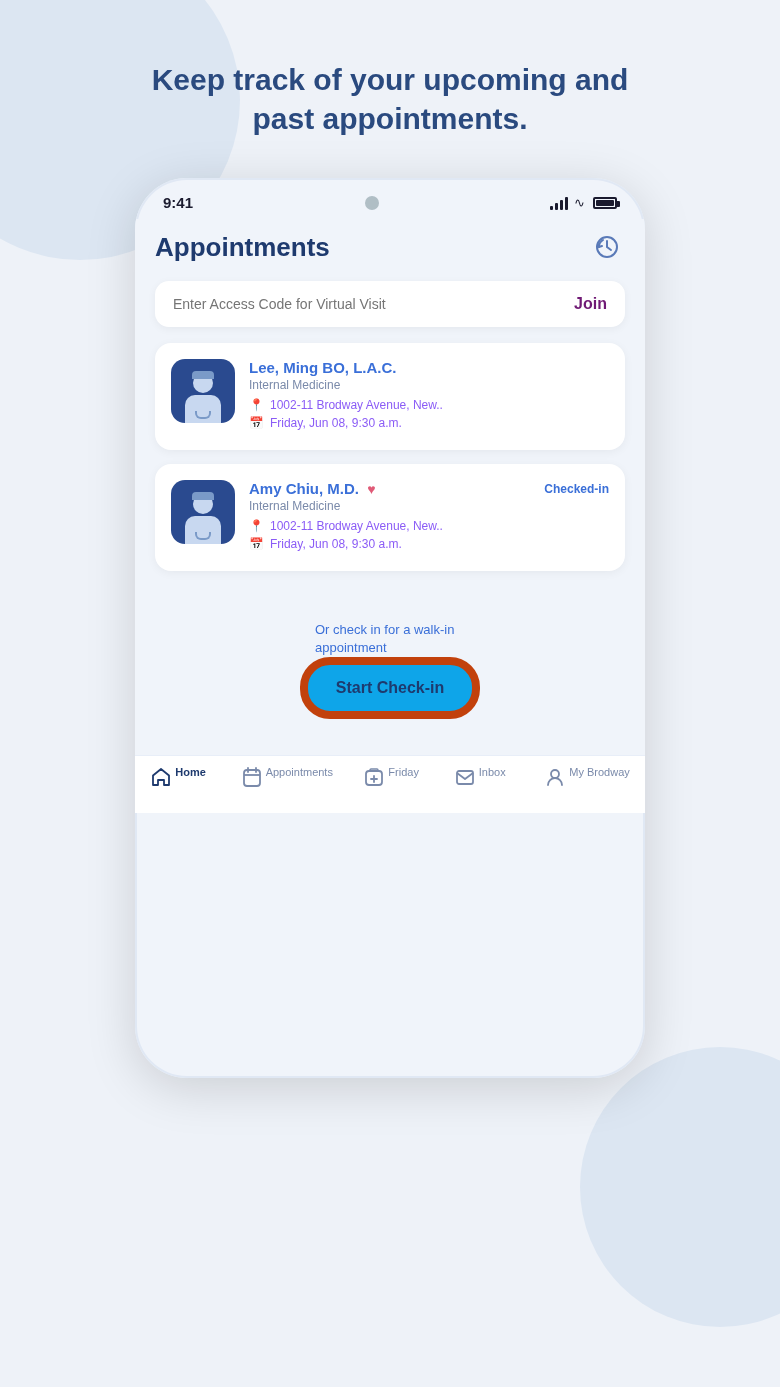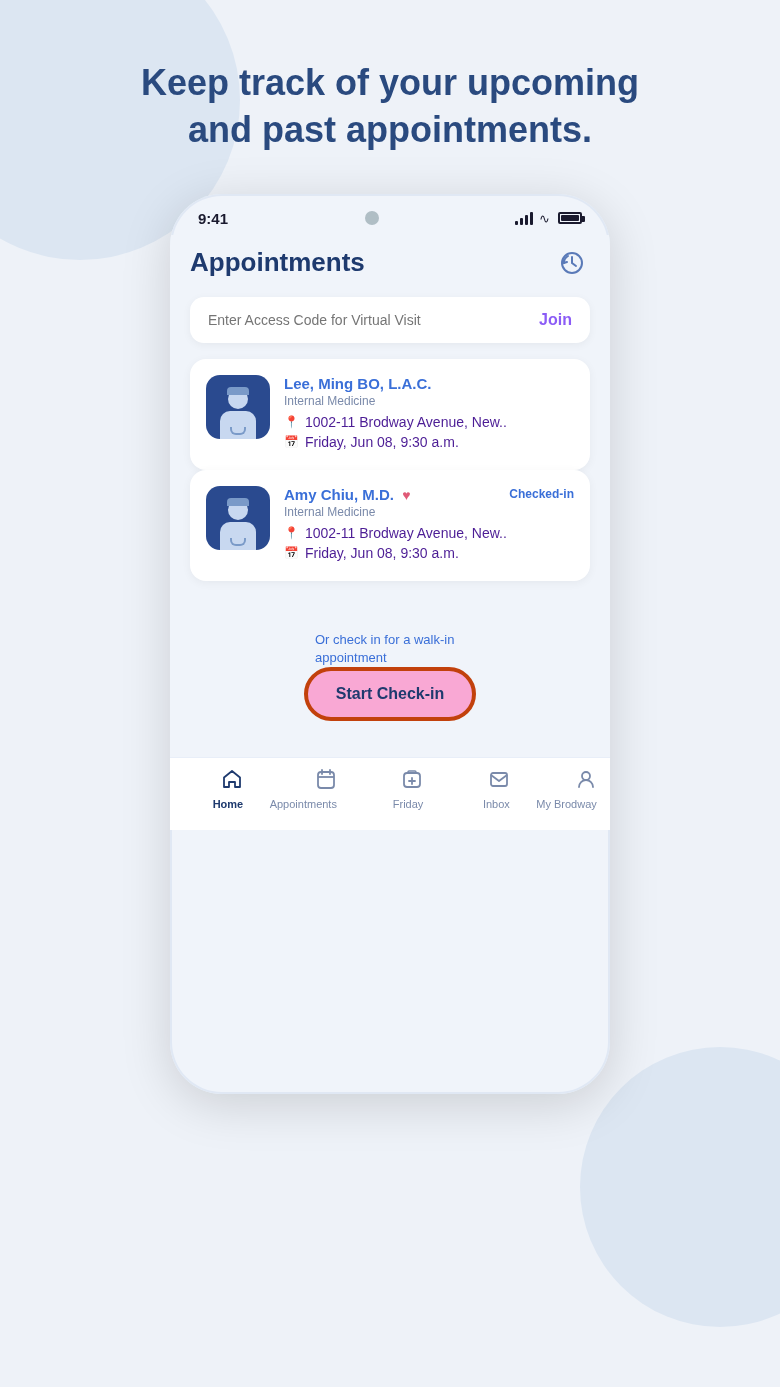--- a/index.html
+++ b/index.html
@@ -40,30 +40,30 @@
       display: flex;
       flex-direction: column;
       align-items: center;
       padding-top: 60px;
     }
 
     
     .headline {
       text-align: center;
       color: #2a4a7f;
-      font-size: 36px;
+      font-size: 30px;
       font-weight: 600;
       line-height: 1.3;
       max-width: 520px;
       margin-bottom: 40px;
     }
 
     
     .phone-frame {
-      width: 440px;
+      width: 510px;
       min-height: 900px;
       background: #f0f4fa;
       border-radius: 52px;
       box-shadow: 0 10px 50px rgba(0,0,0,0.15), inset 0 0 0 2px #e0e8f4;
       padding: 0;
       position: relative;
       overflow: hidden;
     }
 
     
@@ -179,31 +179,32 @@
       font-size: 14px;
       color: #a21caf;
       flex: 1;
       border: none;
       background: transparent;
       outline: none;
     }
     .join-btn {
       font-size: 16px;
       font-weight: 600;
-      color: #8b5cf6;
+      color: #701a75;
       background: none;
       border: none;
       cursor: pointer;
     }
 
     
     .appt-card {
       background: #ffffff;
       border-radius: 16px;
       padding: 16px;
+      margin-bottom: 14px;
       display: flex;
       align-items: flex-start;
       gap: 14px;
       box-shadow: 0 2px 10px rgba(0,0,0,0.05);
     }
     .doctor-avatar {
       width: 64px;
       height: 64px;
       border-radius: 14px;
       background: #2a4a8f;
@@ -291,64 +292,63 @@
       display: flex;
       align-items: center;
       gap: 6px;
       margin-bottom: 4px;
     }
     .appt-detail-icon {
       font-size: 12px;
       color: #7a8aaa;
     }
     .appt-detail-text {
-      font-size: 14px;
-      color: #4c1d95;
+      font-size: 12px;
+      color: #8b5cf6;
     }
 
     
     .bottom-section {
       display: flex;
       align-items: center;
       justify-content: space-between;
       padding: 20px 4px 16px;
       margin-top: 30px;
       flex-direction: column;
     }
     .walk-in-text {
       font-size: 13px;
       color: #3a6fd8;
       line-height: 1.4;
       max-width: 150px;
     }
     .start-checkin-btn {
-      background: #f9a8d4;
-      border: 4px solid #c2410c;
+      background: #0ea5e9;
+      border: 8px solid #c2410c;
       border-radius: 30px;
       padding: 14px 28px;
       font-size: 16px;
       font-weight: 600;
       color: #1e3a6e;
       cursor: pointer;
       white-space: nowrap;
     }
 
     
     .bottom-nav {
       background: #ffffff;
       display: flex;
       justify-content: space-around;
       align-items: center;
       padding: 10px 0 20px;
       border-top: 1px solid #e8eef8;
     }
     .nav-item {
       display: flex;
-      flex-direction: column;
-      align-items: flex-end;
+      align-items: flex-start;
       gap: 3px;
       cursor: pointer;
       min-width: 60px;
     }
     .nav-icon {
       font-size: 20px;
       color: #7a8aaa;
     }
     .nav-icon.active {
       color: #1e3a6e;

